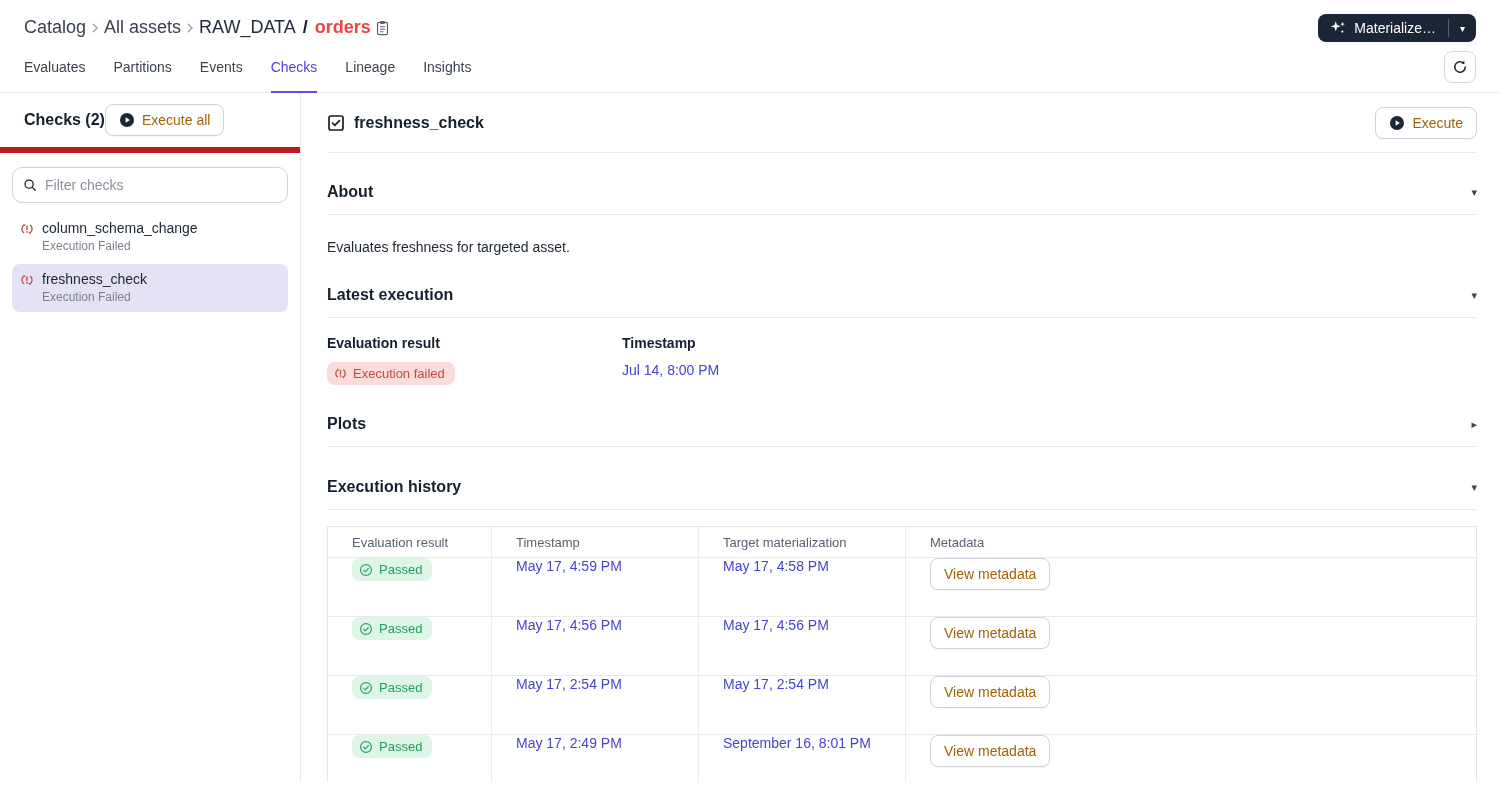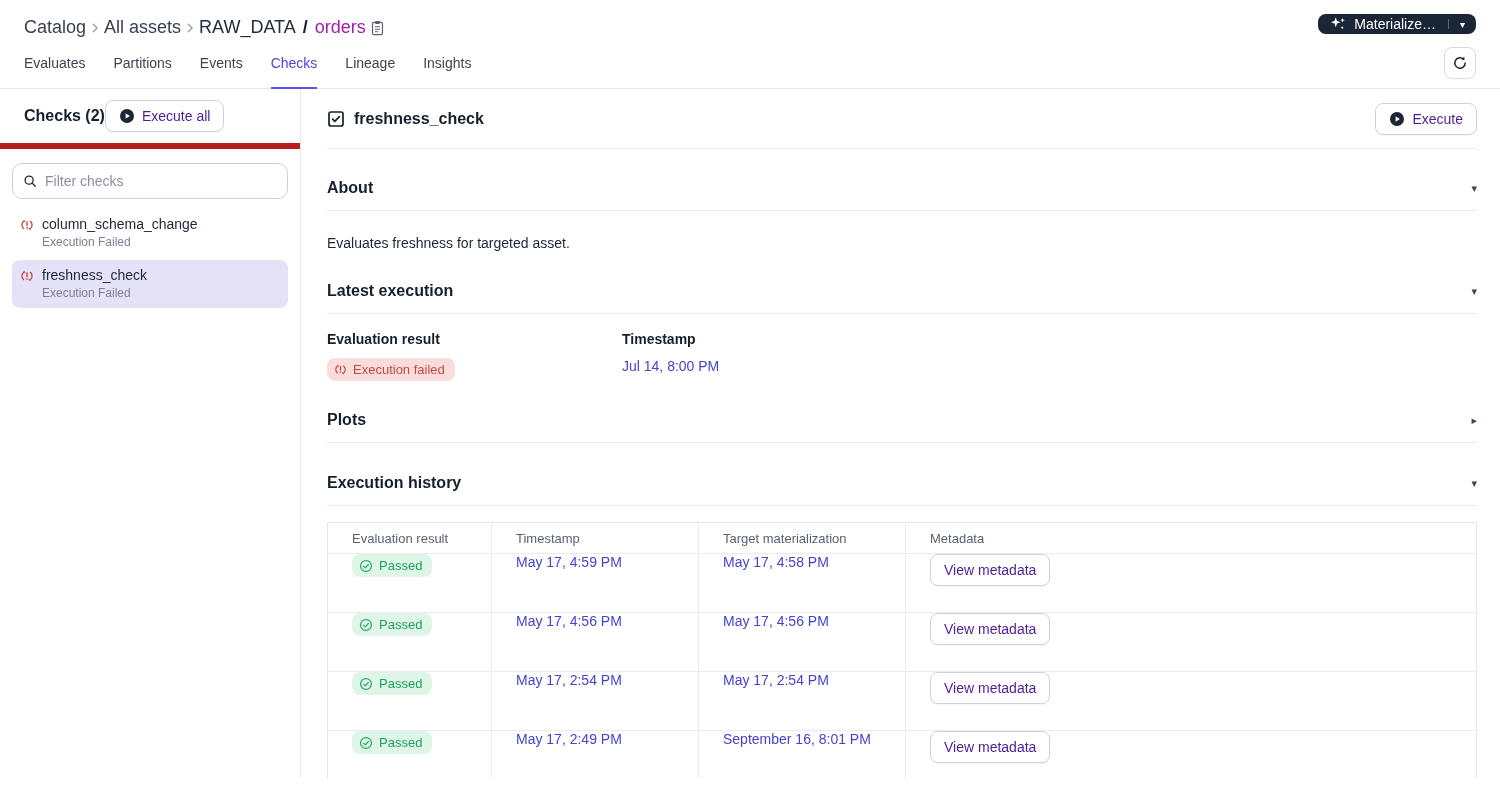--- a/index.html
+++ b/index.html
@@ -8,41 +8,41 @@
     font-family:"Liberation Sans", sans-serif;
     background:#fff; color:#1c2634; font-size:14px;
   }
   
   .top-header { padding:14px 24px 0 24px; display:flex; align-items:flex-start; justify-content:space-between; }
   .breadcrumb { display:flex; align-items:center; gap:2px; font-size:18px; padding-top:3px; }
   .crumb { color:#3a4250; cursor:pointer; }
   .crumb-asset { color:#232c3a; }
   .crumb-sep { display:flex; align-items:center; }
   .asset-path { display:flex; align-items:center; gap:7px; }
-  .asset-name { font-weight:normal; color:#a21caf; }
+  .asset-name { font-weight:bold; color:#ef4444; }
   .slash { font-weight:bold; color:#16202c; }
   .copy-icon { display:flex; align-items:center; margin-left:2px; cursor:pointer; }
 
-  .materialize-split { display:flex; align-items:stretch; height:20px; border-radius:8px; overflow:hidden; background:#1a2536; color:#fff; cursor:pointer; }
+  .materialize-split { display:flex; align-items:stretch; height:28px; border-radius:8px; overflow:hidden; background:#1a2536; color:#fff; cursor:pointer; }
   .materialize-main { display:flex; align-items:center; gap:7px; padding:0 12px 0 11px; font-size:14px; }
   .materialize-divider { width:1px; background:rgba(255,255,255,.28); margin:5px 0; }
   .materialize-caret { width:27px; display:flex; align-items:center; justify-content:center; font-size:10px; color:#fff; }
 
   
   .tabbar { display:flex; align-items:center; gap:28px; padding:0 24px; height:51px; border-bottom:1px solid #e8eaee; position:relative; }
   .tab { font-size:14px; color:#3c4450; font-weight:500; height:100%; display:flex; align-items:center; border-bottom:2px solid transparent; margin-bottom:-1px; cursor:pointer; }
   .tab.active { color:#4f43dd; border-bottom-color:#5b4fe9; }
   .refresh-btn { margin-left:auto; width:32px; height:32px; border:1px solid #d5d8de; border-radius:8px; background:#fff; display:flex; align-items:center; justify-content:center; cursor:pointer; }
 
   
   .content { display:flex; height:689px; }
   .sidebar { width:301px; border-right:1px solid #e8eaee; flex-shrink:0; }
   .sidebar-header { height:60px; display:flex; align-items:center; justify-content:flex-start; padding:0 12px 0 24px; border-bottom:6px solid #b91c1c; }
   .sidebar-title { font-size:16px; font-weight:bold; color:#16202c; }
-  .btn { display:inline-flex; align-items:center; gap:7px; height:32px; padding:0 13px; background:#fff; border:1px solid #ced2da; border-radius:8px; font-size:14px; color:#4c1d95; cursor:pointer; box-shadow:0 1px 1px rgba(16,24,40,.04); font-family:inherit; }
+  .btn { display:inline-flex; align-items:center; gap:7px; height:32px; padding:0 13px; background:#fff; border:1px solid #ced2da; border-radius:8px; font-size:14px; color:#a16207; cursor:pointer; box-shadow:0 1px 1px rgba(16,24,40,.04); font-family:inherit; }
   .filter-wrap { margin:14px 12px 10px 12px; height:36px; border:1px solid #ccd1db; border-radius:10px; display:flex; align-items:center; gap:8px; padding:0 10px; background:#fff; }
   .filter-wrap input { border:0; outline:0; flex:1; font-size:14px; font-family:inherit; color:#1c2634; background:transparent; }
   .filter-wrap input::placeholder { color:#8a92a0; }
   .check-list { padding:0 12px; display:flex; flex-direction:column; gap:3px; }
   .check-item { border-radius:8px; padding:7px 8px 8px 8px; display:grid; grid-template-columns:22px 1fr; row-gap:3px; cursor:pointer; }
   .check-item.selected { background:#e5e2f7; }
   .check-item .ci-icon { display:flex; align-items:center; justify-content:flex-start; padding-top:2px; }
   .check-item .ci-name { font-size:14px; color:#1c2634; }
   .check-item .ci-status { grid-column:2; font-size:12px; color:#7a8290; }
 

